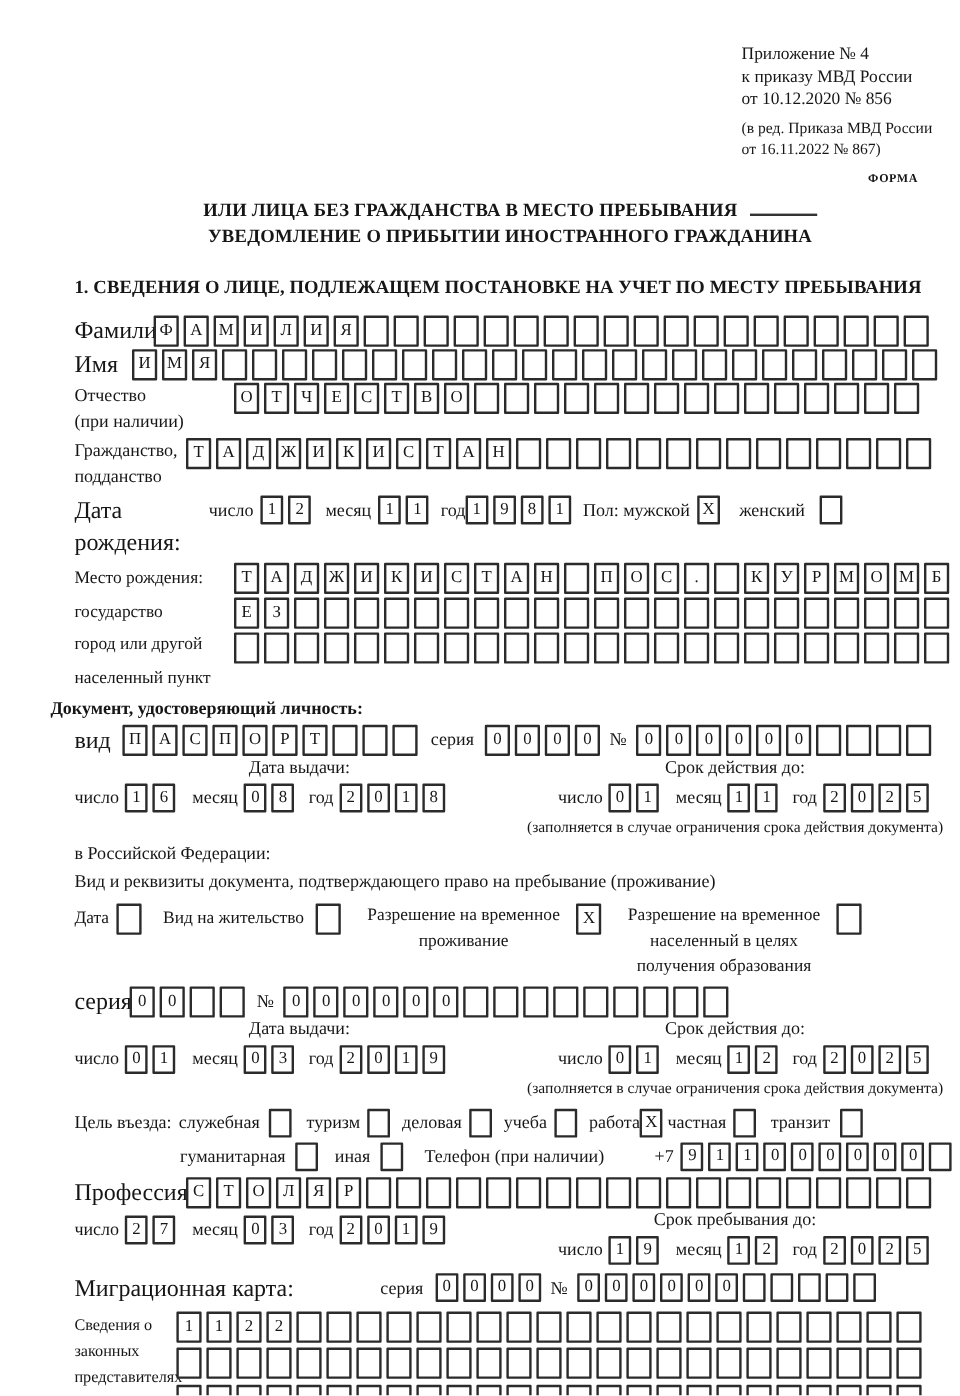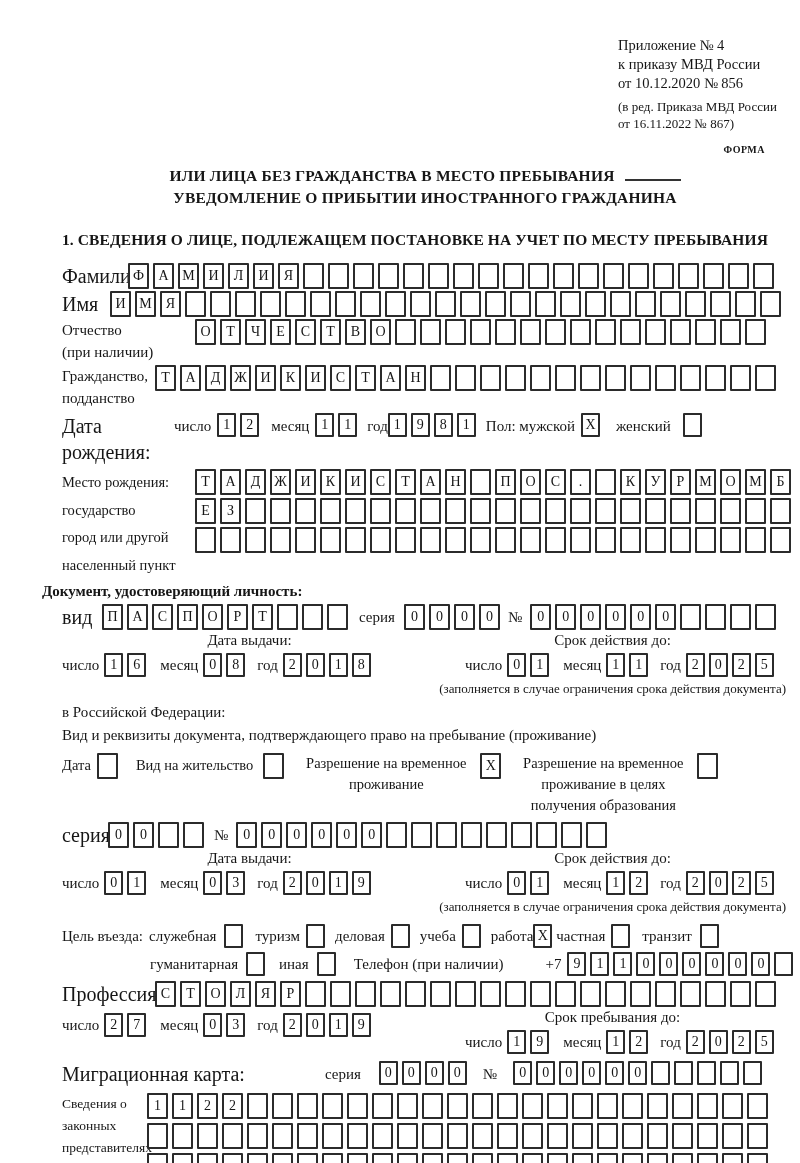--- a/index.html
+++ b/index.html
@@ -432,21 +432,21 @@
       </span>
     <span class="optcol gap12" style="width:172px;">
       <div>Разрешение на временное</div>
       <div>проживание</div>
     </span>
     <span class="boxes gap8">
         <span class="bx">X</span>
       </span>
     <span class="optcol gap12" style="width:172px;">
       <div>Разрешение на временное</div>
-      <div>проживание в целях</div>
+      <div>населенный в целях</div>
       <div>получения образования</div>
     </span>
     <span class="boxes gap8">
         <span class="bx"></span>
       </span>
   </div>
 
   <div class="row" style="margin-top:6px;">
     <span class="lbl" style="width:46px;">серия</span>
     <span class="boxes">
@@ -650,21 +650,21 @@
         <span class="boxes">
             <span class="bx">2</span>
             <span class="bx">0</span>
             <span class="bx">2</span>
             <span class="bx">5</span>
           </span>
       </div>
     </div>
   </div>
 
-  <div class="row sm" style="margin-top:6px;gap:8px;">
+  <div class="row sm" style="margin-top:6px;">
     <span class="lbl">Миграционная карта:</span>
     <span class="dlbl" style="margin:0 10px 0 72px;">серия</span>
     <span class="boxes">
         <span class="bx">0</span>
         <span class="bx">0</span>
         <span class="bx">0</span>
         <span class="bx">0</span>
       </span>
     <span class="dlbl" style="margin:0 8px 0 4px;">№</span>
     <span class="boxes">

